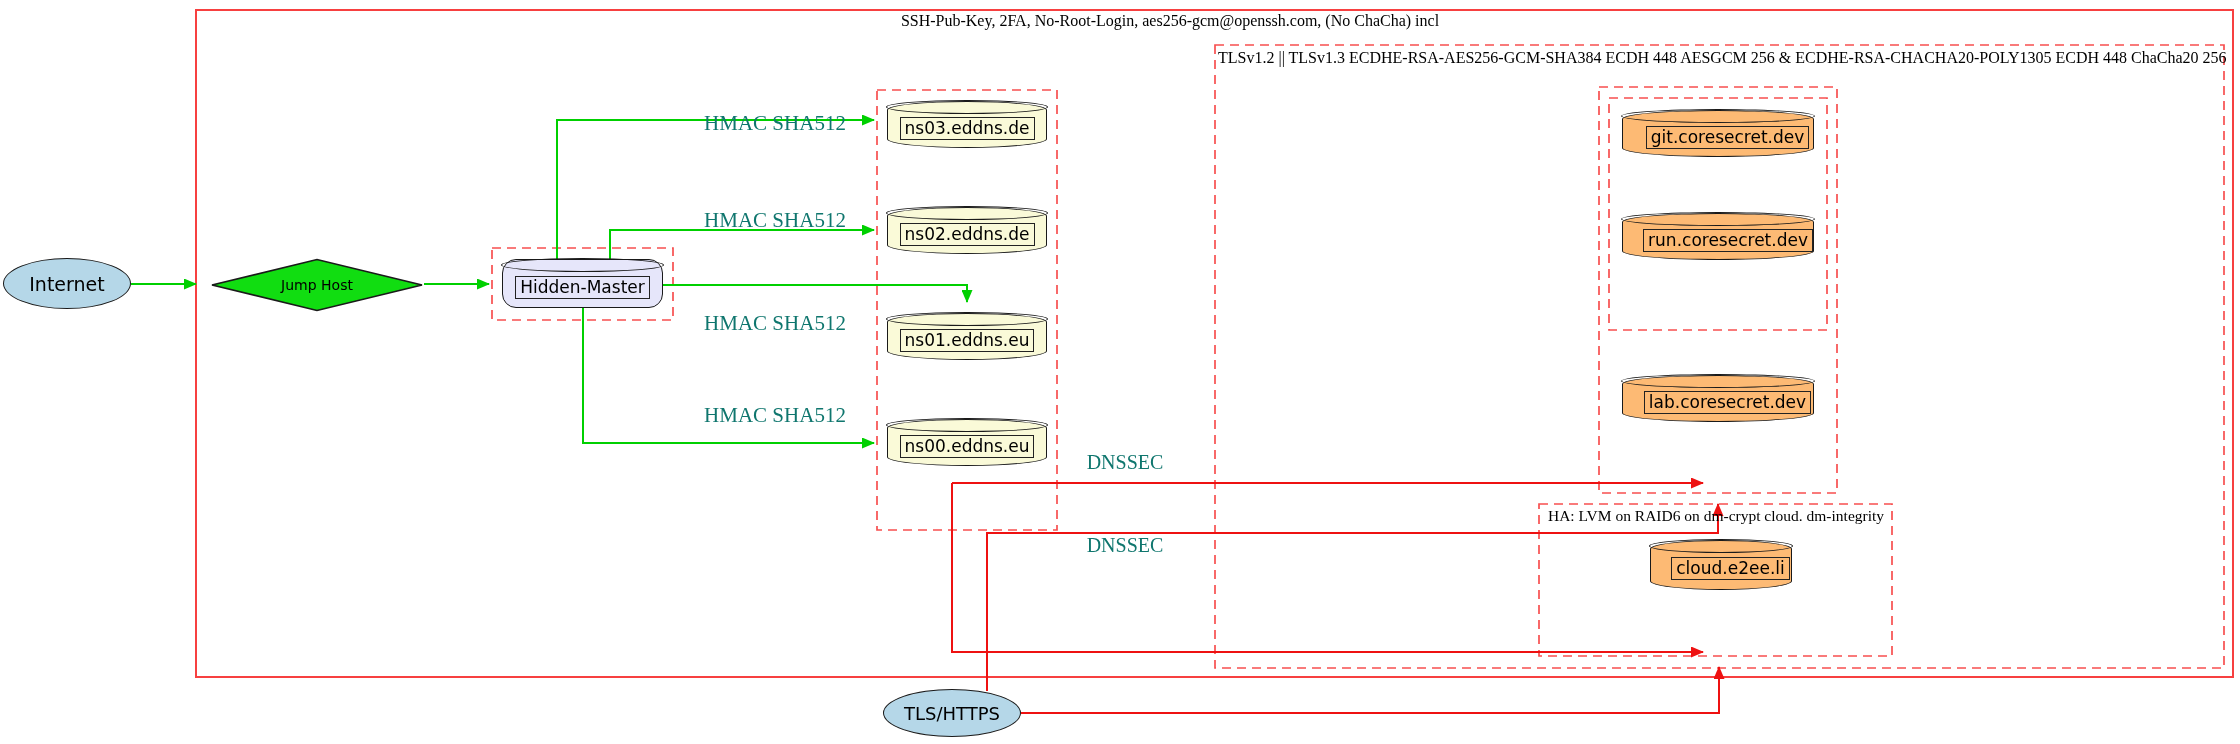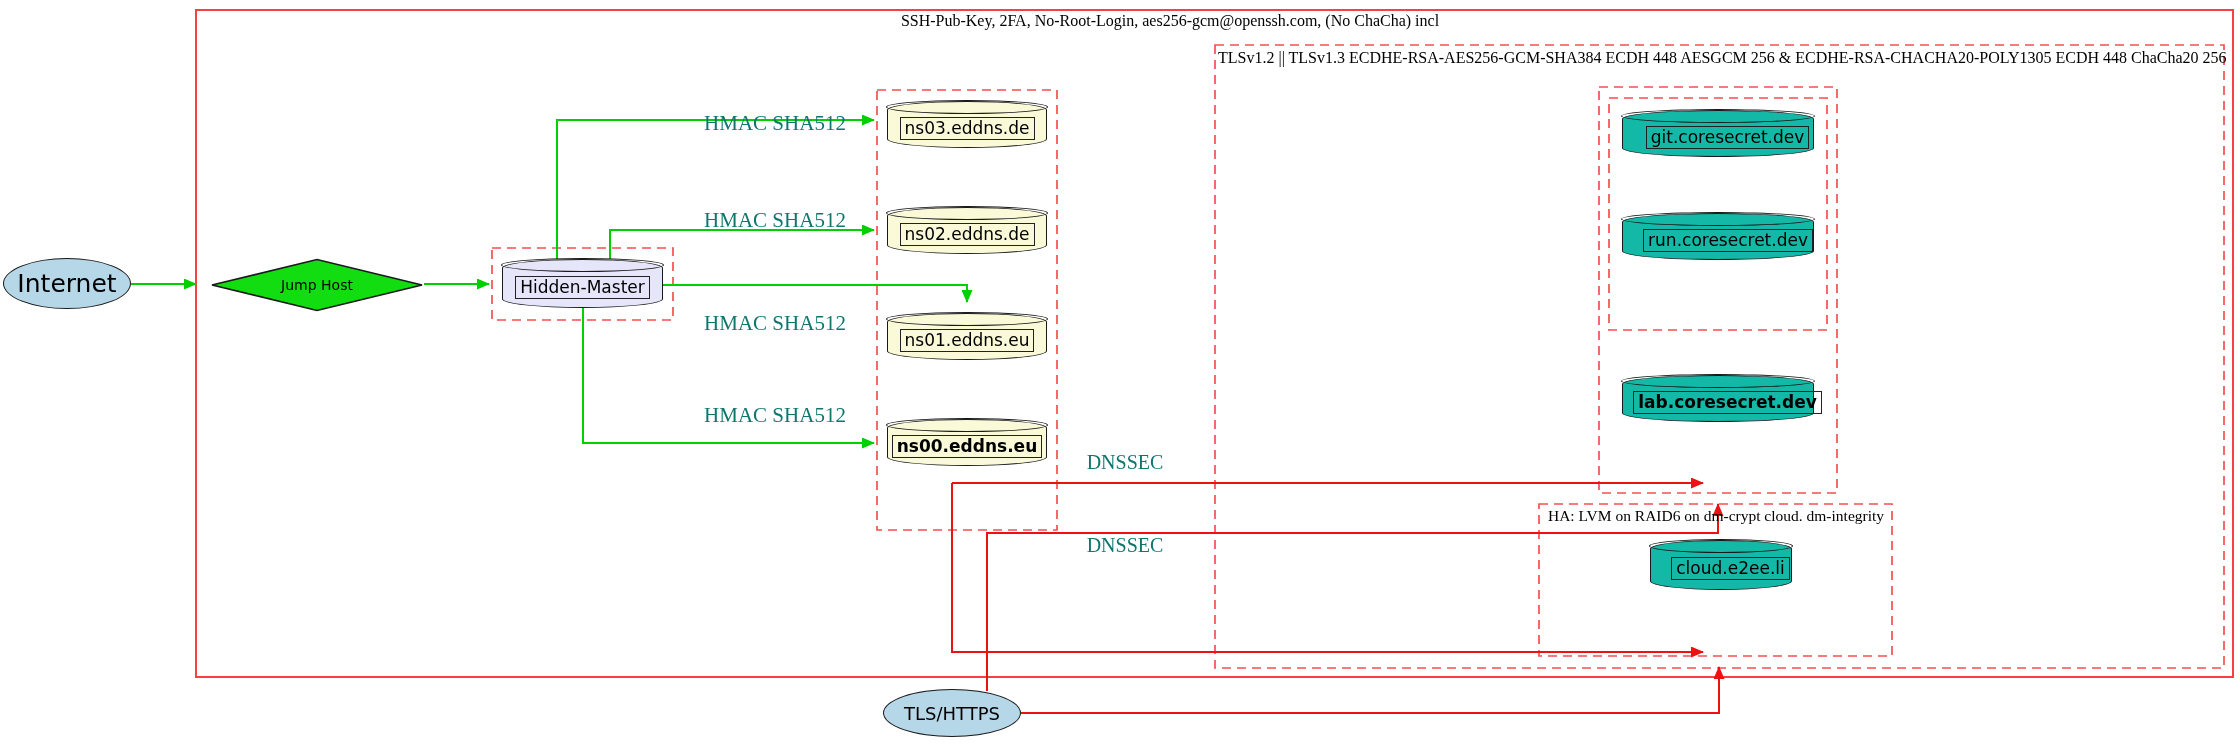--- a/index.html
+++ b/index.html
@@ -3,31 +3,31 @@
 <meta charset="utf-8">
 <style>
   html,body{margin:0;padding:0;background:#ffffff;}
   #canvas{position:relative;width:2240px;height:744px;background:#ffffff;overflow:hidden;
           font-family:"DejaVu Sans",sans-serif;}
   #edge-layer{position:absolute;left:0;top:0;}
 
   
   .node{position:absolute;display:flex;align-items:center;justify-content:center;
         box-sizing:border-box;color:#000;}
-  .ellipse{border:1.6px solid #1a1a1a;border-radius:50%;font-size:25px;}
+  .ellipse{border:1.6px solid #1a1a1a;border-radius:50%;font-size:19px;}
   .blue{background:#b5d7e8;}
 
   .cyl{border:1.7px solid #1a1a1a;border-radius:50% / 9px;padding-top:7px;}
   .cyl::before{content:"";position:absolute;left:-1.7px;right:-1.7px;top:-1.7px;height:14px;
         border:1.7px solid #1a1a1a;border-radius:50%;box-sizing:border-box;}
   .cyl .boxed{border:1.2px solid #222;padding:0 4px;font-size:17px;white-space:nowrap;
         line-height:21px;background:transparent;}
-  .lavender{background:#e6e6fa;}
+  .lavender{background:#e6e6fa;border-radius:14px;}
   .yellow{background:#fafad8;align-items:center;}
-  .pink{background:#14b8a6;padding-left:19px;}
+  .pink{background:#fdba74;padding-left:19px;}
 
   .diamond{background:transparent;border:none;font-size:14px;}
   .diamond svg{position:absolute;left:0;top:0;}
   .diamond span{position:relative;}
 
   
   .elabel{position:absolute;font-family:"Liberation Serif","DejaVu Serif",serif;
           color:#0f766e;text-align:center;white-space:nowrap;}
   .hmac{font-size:21px;width:160px;}
   .dnssec{font-size:20px;width:120px;}
@@ -37,24 +37,24 @@
   .tls-label{left:1218px;top:49px;width:1004px;font-size:16px;}
   .ha-label{left:1544px;top:507px;width:344px;font-size:15.5px;}
 
   
   #n-internet{left:3px;top:258px;width:128px;height:51px;}
   #n-jumphost{left:210px;top:258px;width:214px;height:54px;}
   #n-hiddenmaster{left:502px;top:259px;width:161px;height:49px;}
   #n-ns03{left:887px;top:101px;width:160px;height:47px;}
   #n-ns02{left:887px;top:207px;width:160px;height:47px;}
   #n-ns01{left:887px;top:313px;width:160px;height:47px;}
-  #n-ns00{left:887px;top:419px;width:160px;height:47px;font-weight:bold;}
+  #n-ns00{left:887px;top:419px;width:160px;height:47px;}
   #n-git{left:1622px;top:110px;width:192px;height:47px;}
   #n-run{left:1622px;top:213px;width:192px;height:47px;justify-content:flex-end;}
-  #n-lab{left:1622px;top:375px;width:192px;height:47px;font-weight:bold;}
+  #n-lab{left:1622px;top:375px;width:192px;height:47px;}
   #n-cloud{left:1650px;top:540px;width:142px;height:50px;}
   #n-tlshttps{left:883px;top:689px;width:138px;height:48px;font-size:18px;}
 
   #l-hmac1{left:695px;top:111px;}
   #l-hmac2{left:695px;top:208px;}
   #l-hmac3{left:695px;top:311px;}
   #l-hmac4{left:695px;top:403px;}
   #l-dnssec1{left:1065px;top:451px;}
   #l-dnssec2{left:1065px;top:534px;}
 </style>

